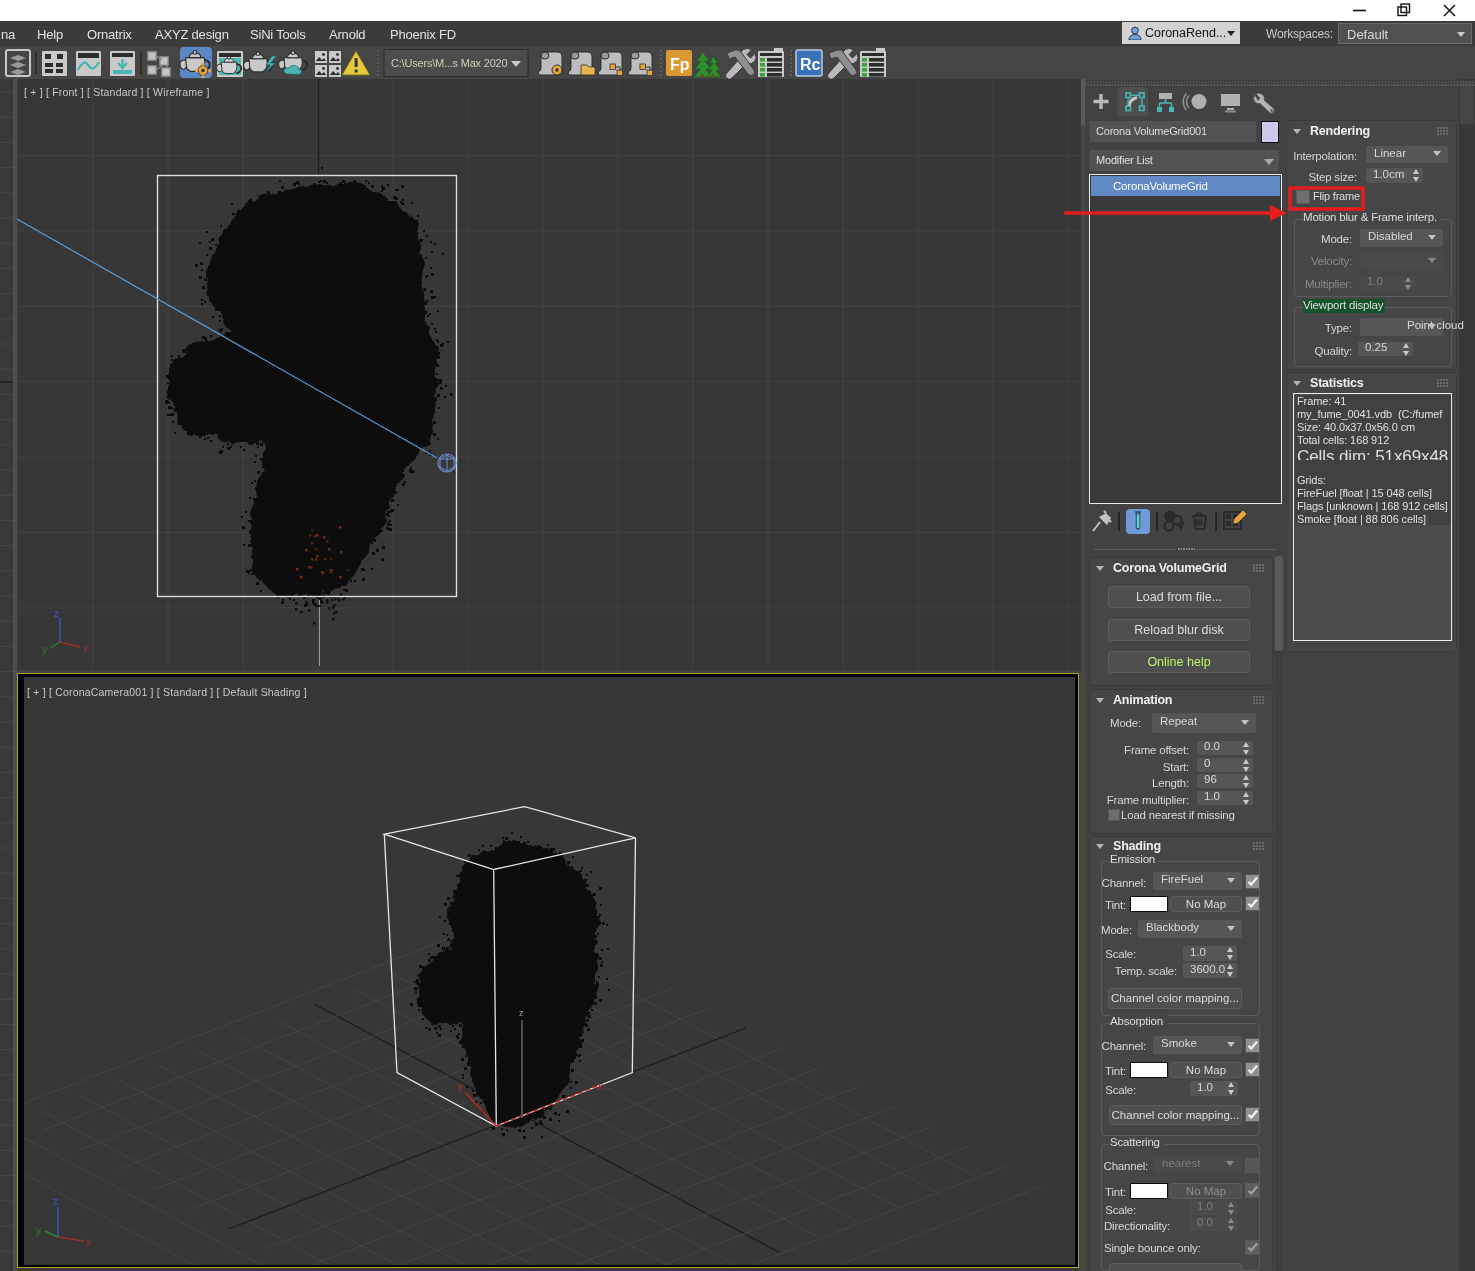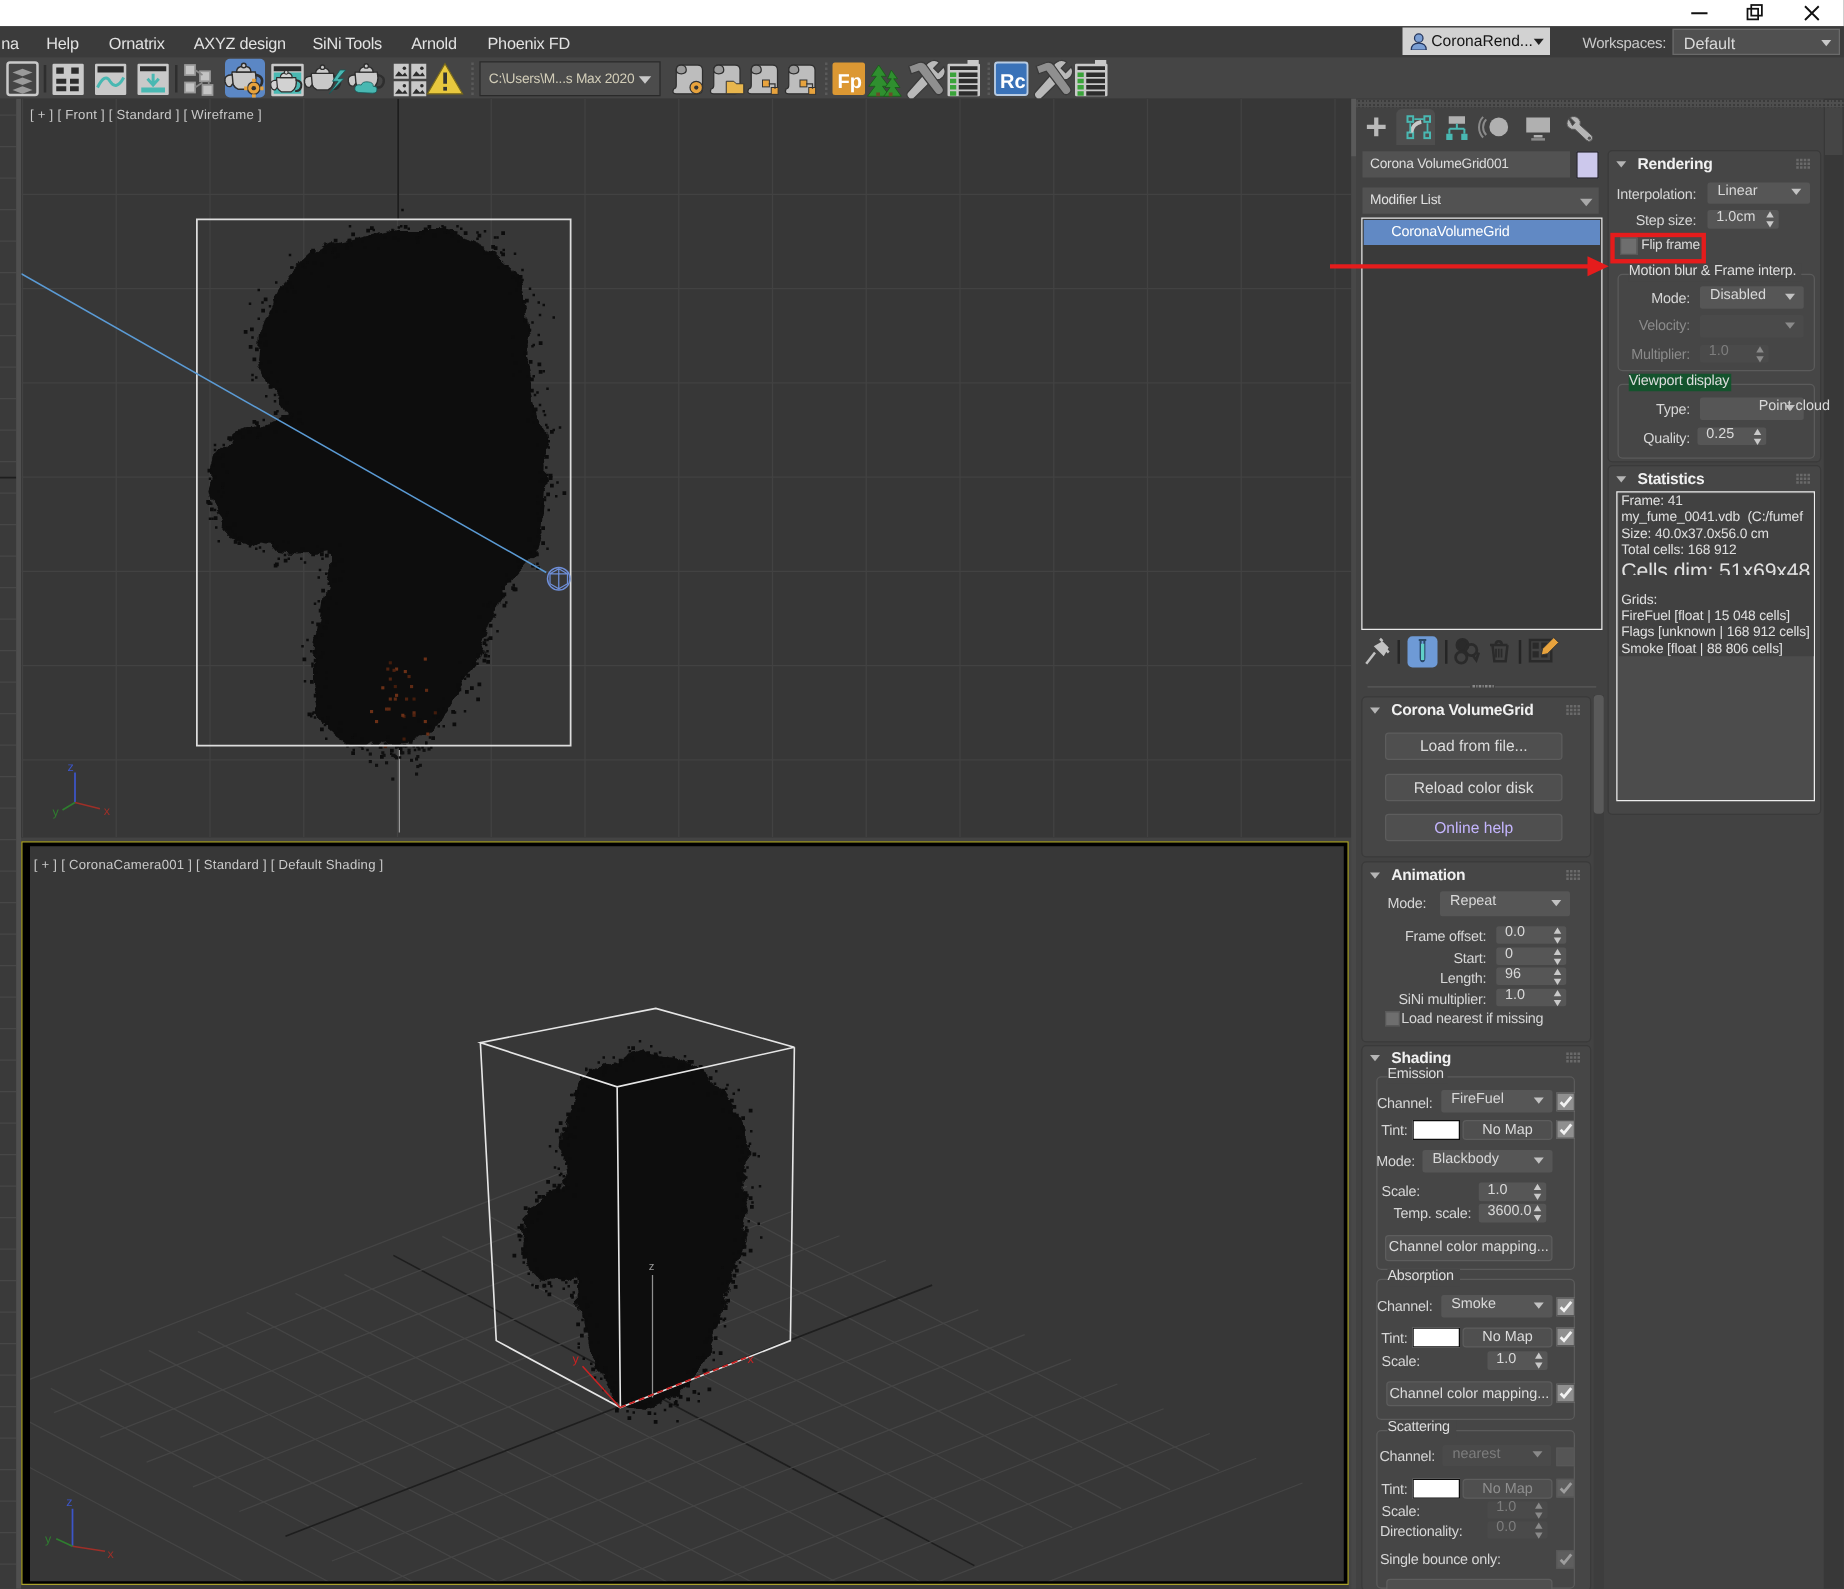--- a/index.html
+++ b/index.html
@@ -1337,22 +1337,22 @@
 <div style="position:absolute;left:1262px;top:564px;width:1.6px;height:1.6px;background:#6a6a6a;"></div>
 <div style="position:absolute;left:1253px;top:567px;width:1.6px;height:1.6px;background:#6a6a6a;"></div>
 <div style="position:absolute;left:1256px;top:567px;width:1.6px;height:1.6px;background:#6a6a6a;"></div>
 <div style="position:absolute;left:1259px;top:567px;width:1.6px;height:1.6px;background:#6a6a6a;"></div>
 <div style="position:absolute;left:1262px;top:567px;width:1.6px;height:1.6px;background:#6a6a6a;"></div>
 <div style="position:absolute;left:1253px;top:570px;width:1.6px;height:1.6px;background:#6a6a6a;"></div>
 <div style="position:absolute;left:1256px;top:570px;width:1.6px;height:1.6px;background:#6a6a6a;"></div>
 <div style="position:absolute;left:1259px;top:570px;width:1.6px;height:1.6px;background:#6a6a6a;"></div>
 <div style="position:absolute;left:1262px;top:570px;width:1.6px;height:1.6px;background:#6a6a6a;"></div>
 <div style="position:absolute;left:1108px;top:586px;width:142px;height:22px;background:#4f4f4f;border:1px solid #5d5d5d;border-radius:3px;box-sizing:border-box;text-align:center;line-height:20px;font-size:12.5px;color:#dcdcdc;white-space:nowrap;">Load from file...</div>
-<div style="position:absolute;left:1108px;top:619px;width:142px;height:22px;background:#4f4f4f;border:1px solid #5d5d5d;border-radius:3px;box-sizing:border-box;text-align:center;line-height:20px;font-size:12.5px;color:#dcdcdc;white-space:nowrap;">Reload color disk</div>
-<div style="position:absolute;left:1108px;top:651px;width:142px;height:22px;background:#4f4f4f;border:1px solid #5d5d5d;border-radius:3px;box-sizing:border-box;text-align:center;line-height:20px;font-size:12.5px;color:#c4b5fd;white-space:nowrap;">Online help</div>
+<div style="position:absolute;left:1108px;top:619px;width:142px;height:22px;background:#4f4f4f;border:1px solid #5d5d5d;border-radius:3px;box-sizing:border-box;text-align:center;line-height:20px;font-size:12.5px;color:#dcdcdc;white-space:nowrap;">Reload blur disk</div>
+<div style="position:absolute;left:1108px;top:651px;width:142px;height:22px;background:#4f4f4f;border:1px solid #5d5d5d;border-radius:3px;box-sizing:border-box;text-align:center;line-height:20px;font-size:12.5px;color:#bef264;white-space:nowrap;">Online help</div>
 <div class="" style="left:1089px;top:689px;width:182px;height:143px;background:#464646;border:1px solid #3a3a3a;border-radius:4px;"></div>
 <div style="position:absolute;left:1096px;top:698px;width:0;height:0;border-left:4.5px solid transparent;border-right:4.5px solid transparent;border-top:5.5px solid #b5b5b5;"></div>
 <div style="position:absolute;left:1113px;top:693px;font-size:12.5px;font-weight:bold;letter-spacing:-0.2px;color:#f0f0f0;white-space:nowrap;">Animation</div>
 <div style="position:absolute;left:1253px;top:696px;width:1.6px;height:1.6px;background:#6a6a6a;"></div>
 <div style="position:absolute;left:1256px;top:696px;width:1.6px;height:1.6px;background:#6a6a6a;"></div>
 <div style="position:absolute;left:1259px;top:696px;width:1.6px;height:1.6px;background:#6a6a6a;"></div>
 <div style="position:absolute;left:1262px;top:696px;width:1.6px;height:1.6px;background:#6a6a6a;"></div>
 <div style="position:absolute;left:1253px;top:699px;width:1.6px;height:1.6px;background:#6a6a6a;"></div>
 <div style="position:absolute;left:1256px;top:699px;width:1.6px;height:1.6px;background:#6a6a6a;"></div>
 <div style="position:absolute;left:1259px;top:699px;width:1.6px;height:1.6px;background:#6a6a6a;"></div>
@@ -1377,21 +1377,21 @@
     <div style="position:absolute;left:7px;top:-1px;font-size:11.5px;color:#d8d8d8;white-space:nowrap;">0</div>
     <div style="position:absolute;right:4px;top:1px;width:0;height:0;border-left:3.5px solid transparent;border-right:3.5px solid transparent;border-bottom:5px solid #c9c9c9;"></div>
     <div style="position:absolute;right:4px;top:8.5px;width:0;height:0;border-left:3.5px solid transparent;border-right:3.5px solid transparent;border-top:5px solid #c9c9c9;"></div>
   </div>
 <div style="position:absolute;left:969px;top:777px;width:220px;text-align:right;font-size:11.5px;letter-spacing:-0.2px;color:#d6d6d6;white-space:nowrap;">Length:</div>
 <div style="position:absolute;left:1197px;top:774px;width:56px;height:14px;background:#565656;border-radius:2px;">
     <div style="position:absolute;left:7px;top:-1px;font-size:11.5px;color:#d8d8d8;white-space:nowrap;">96</div>
     <div style="position:absolute;right:4px;top:1px;width:0;height:0;border-left:3.5px solid transparent;border-right:3.5px solid transparent;border-bottom:5px solid #c9c9c9;"></div>
     <div style="position:absolute;right:4px;top:8.5px;width:0;height:0;border-left:3.5px solid transparent;border-right:3.5px solid transparent;border-top:5px solid #c9c9c9;"></div>
   </div>
-<div style="position:absolute;left:969px;top:794px;width:220px;text-align:right;font-size:11.5px;letter-spacing:-0.2px;color:#d6d6d6;white-space:nowrap;">SiNi multiplier:</div>
+<div style="position:absolute;left:969px;top:794px;width:220px;text-align:right;font-size:11.5px;letter-spacing:-0.2px;color:#d6d6d6;white-space:nowrap;">Frame multiplier:</div>
 <div style="position:absolute;left:1197px;top:791px;width:56px;height:14px;background:#565656;border-radius:2px;">
     <div style="position:absolute;left:7px;top:-1px;font-size:11.5px;color:#d8d8d8;white-space:nowrap;">1.0</div>
     <div style="position:absolute;right:4px;top:1px;width:0;height:0;border-left:3.5px solid transparent;border-right:3.5px solid transparent;border-bottom:5px solid #c9c9c9;"></div>
     <div style="position:absolute;right:4px;top:8.5px;width:0;height:0;border-left:3.5px solid transparent;border-right:3.5px solid transparent;border-top:5px solid #c9c9c9;"></div>
   </div>
 <div style="position:absolute;left:1108px;top:809px;width:10px;height:10px;background:#6e6e6e;border:1px solid #585858;"></div>
 <div style="position:absolute;left:1121px;top:809px;font-size:11.5px;letter-spacing:-0.2px;color:#d6d6d6;font-weight:normal;white-space:nowrap;">Load nearest if missing</div>
 <div class="" style="left:1089px;top:836px;width:182px;height:435px;background:#464646;border:1px solid #3a3a3a;border-radius:4px;"></div>
 <div style="position:absolute;left:1096px;top:844px;width:0;height:0;border-left:4.5px solid transparent;border-right:4.5px solid transparent;border-top:5.5px solid #b5b5b5;"></div>
 <div style="position:absolute;left:1113px;top:839px;font-size:12.5px;font-weight:bold;letter-spacing:-0.2px;color:#f0f0f0;white-space:nowrap;">Shading</div>

